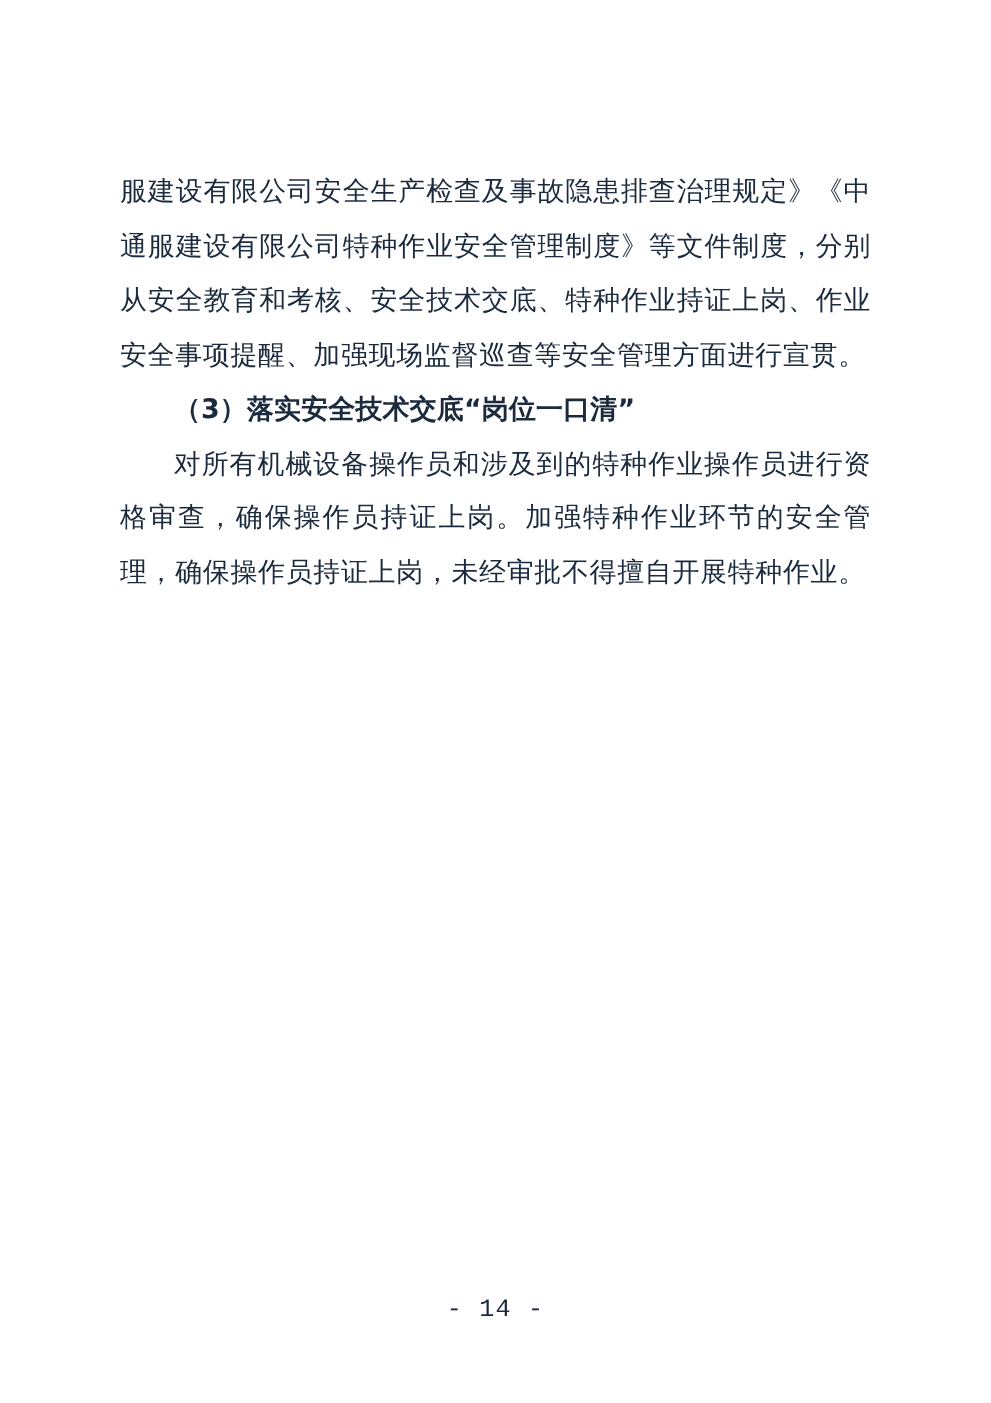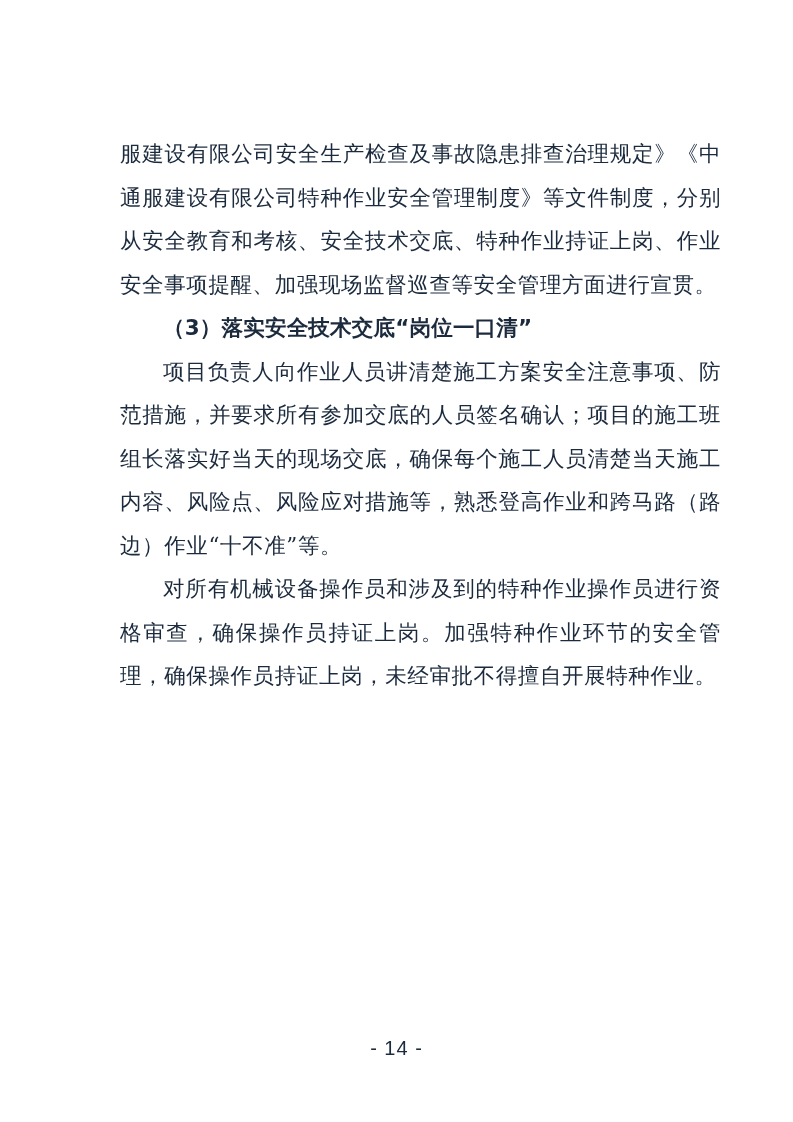--- a/index.html
+++ b/index.html
@@ -15,21 +15,21 @@
     position: relative;
     overflow: hidden;
   }
   .page {
     position: absolute;
     left: 0;
     top: 0;
     width: 793px;
     height: 1122px;
     box-sizing: border-box;
-    padding: 132px 96px 0 120px;
+    padding: 132px 96px 0 96px;
   }
   .doc-body {
     width: 601px;
   }
   p {
     margin: 0;
     font-size: 21.5px;
     line-height: 43.5px;
     letter-spacing: 0.6px;
     text-align: justify;
@@ -47,28 +47,27 @@
   }
   .footer {
     position: absolute;
     left: 0;
     bottom: 62px;
     width: 793px;
     text-align: center;
     font-size: 20px;
     letter-spacing: 1px;
     color: #1b2a3d;
-    font-family: Liberation Sans, sans-serif;
+    font-family: Liberation Mono, monospace;
   }
 </style>
 </head>
 <body>
 
 <div class="page">
   <div class="doc-body">
     <p class="continued">服建设有限公司安全生产检查及事故隐患排查治理规定》《中通服建设有限公司特种作业安全管理制度》等文件制度，分别从安全教育和考核、安全技术交底、特种作业持证上岗、作业安全事项提醒、加强现场监督巡查等安全管理方面进行宣贯。</p>
     <p class="heading">（3）落实安全技术交底“岗位一口清”</p>
-    <p class="indent">项目负责人向作业人员讲清楚施工方案安全注意事项、防范措施，并要求所有参加交底的人员签名确认；项目的施工班组长落实好当天的现场交底，确保每个施工人员清楚当天施工内容、风险点、风险应对措施等，熟悉登高作业和跨马路（路边）作业“十不准”等。</p>
     <p class="indent">对所有机械设备操作员和涉及到的特种作业操作员进行资格审查，确保操作员持证上岗。加强特种作业环节的安全管理，确保操作员持证上岗，未经审批不得擅自开展特种作业。</p>
   </div>
 </div>
 
 <div class="footer">- 14 -</div>
 
 </body></html>

